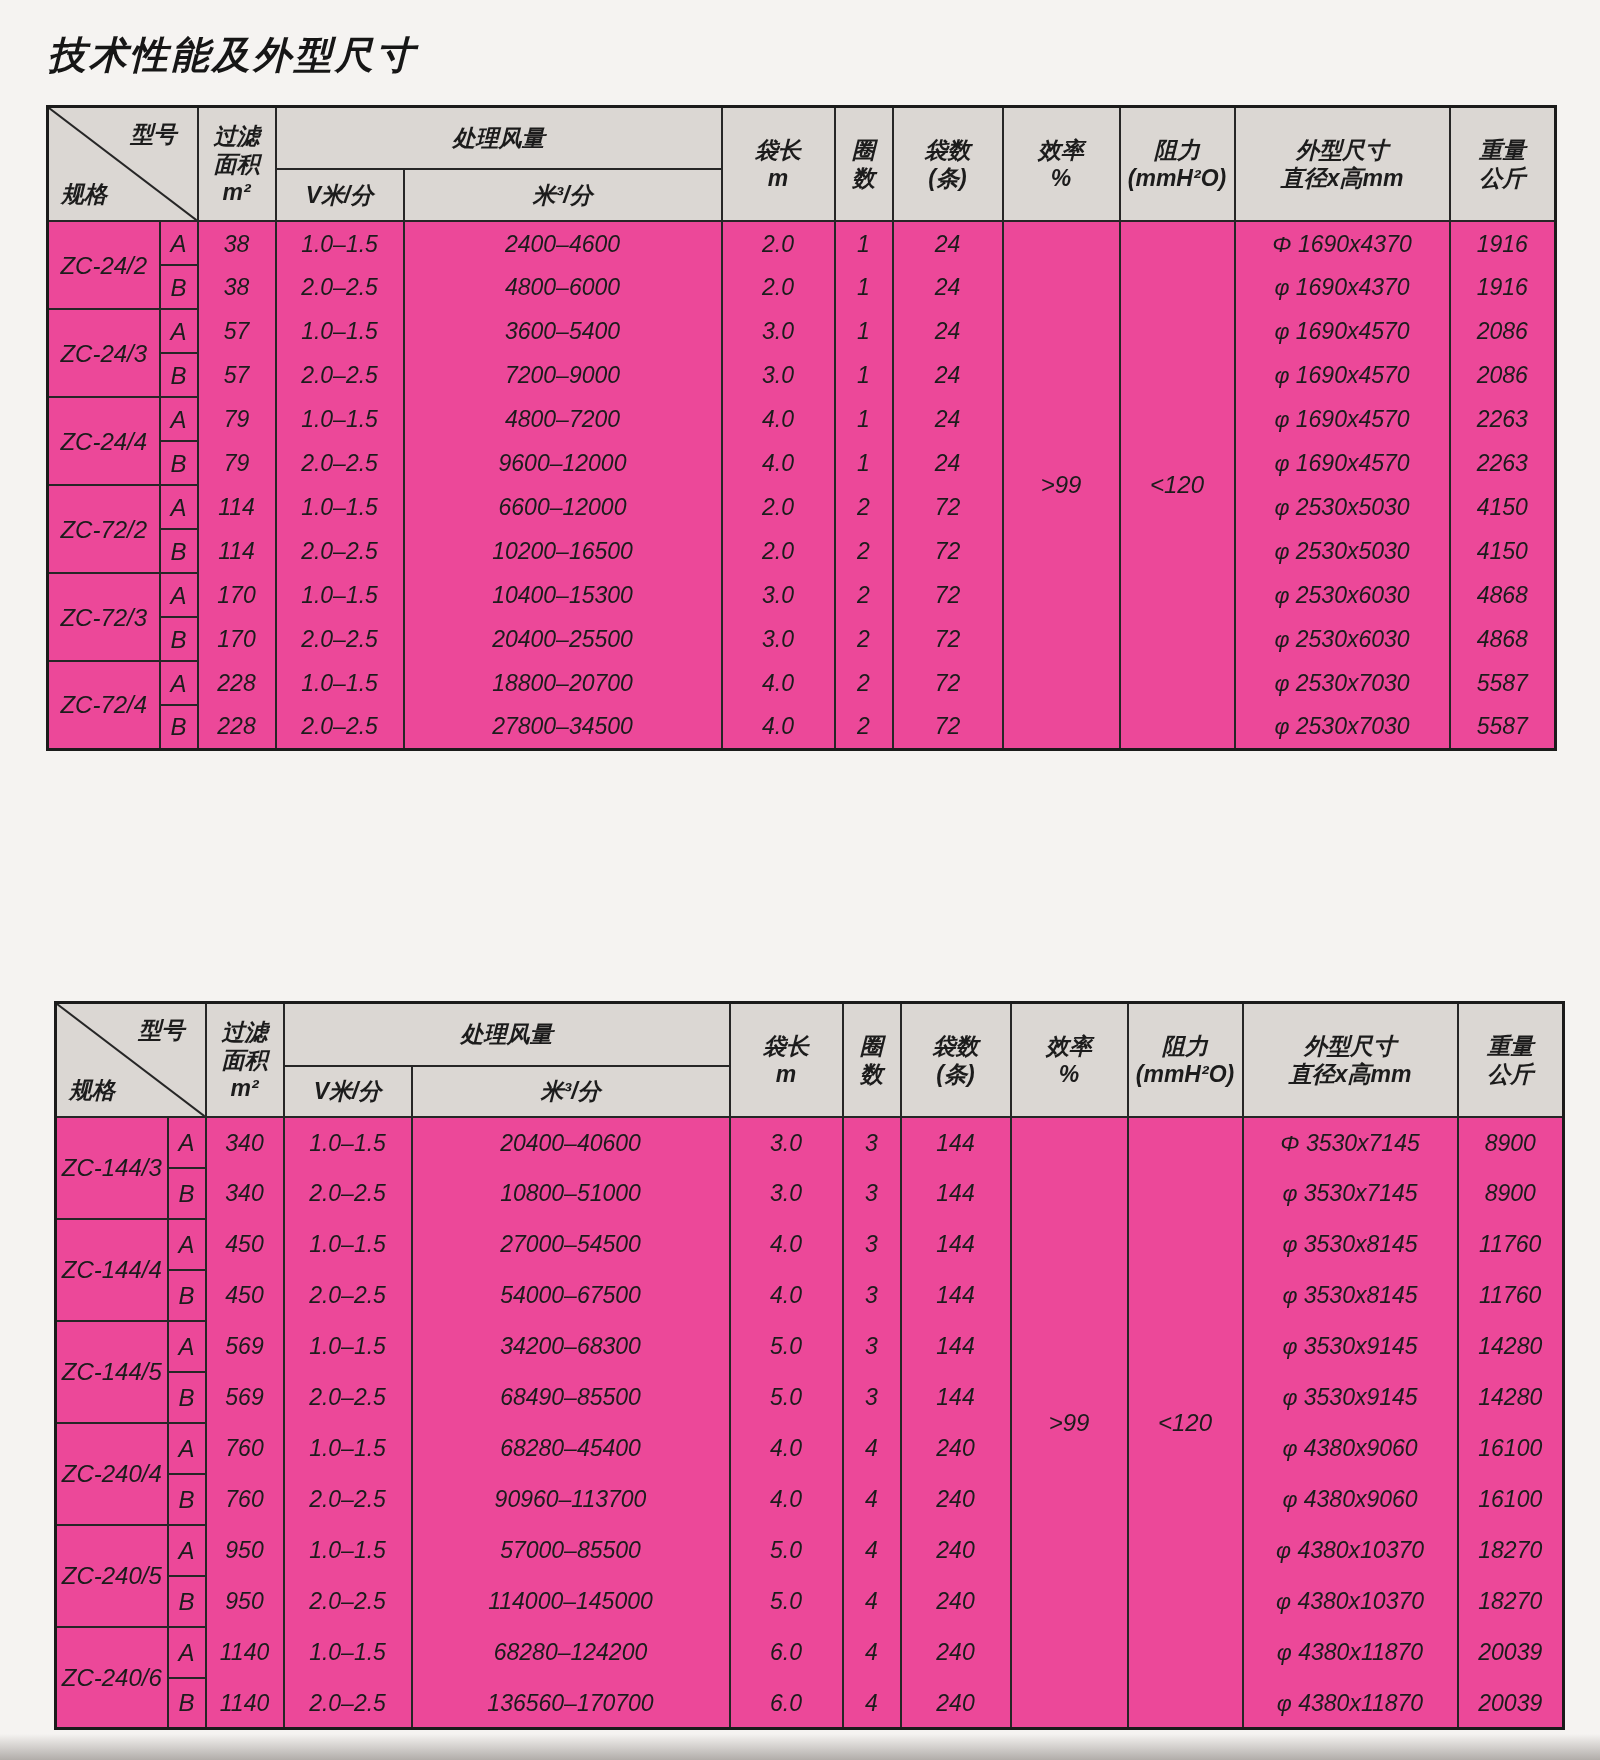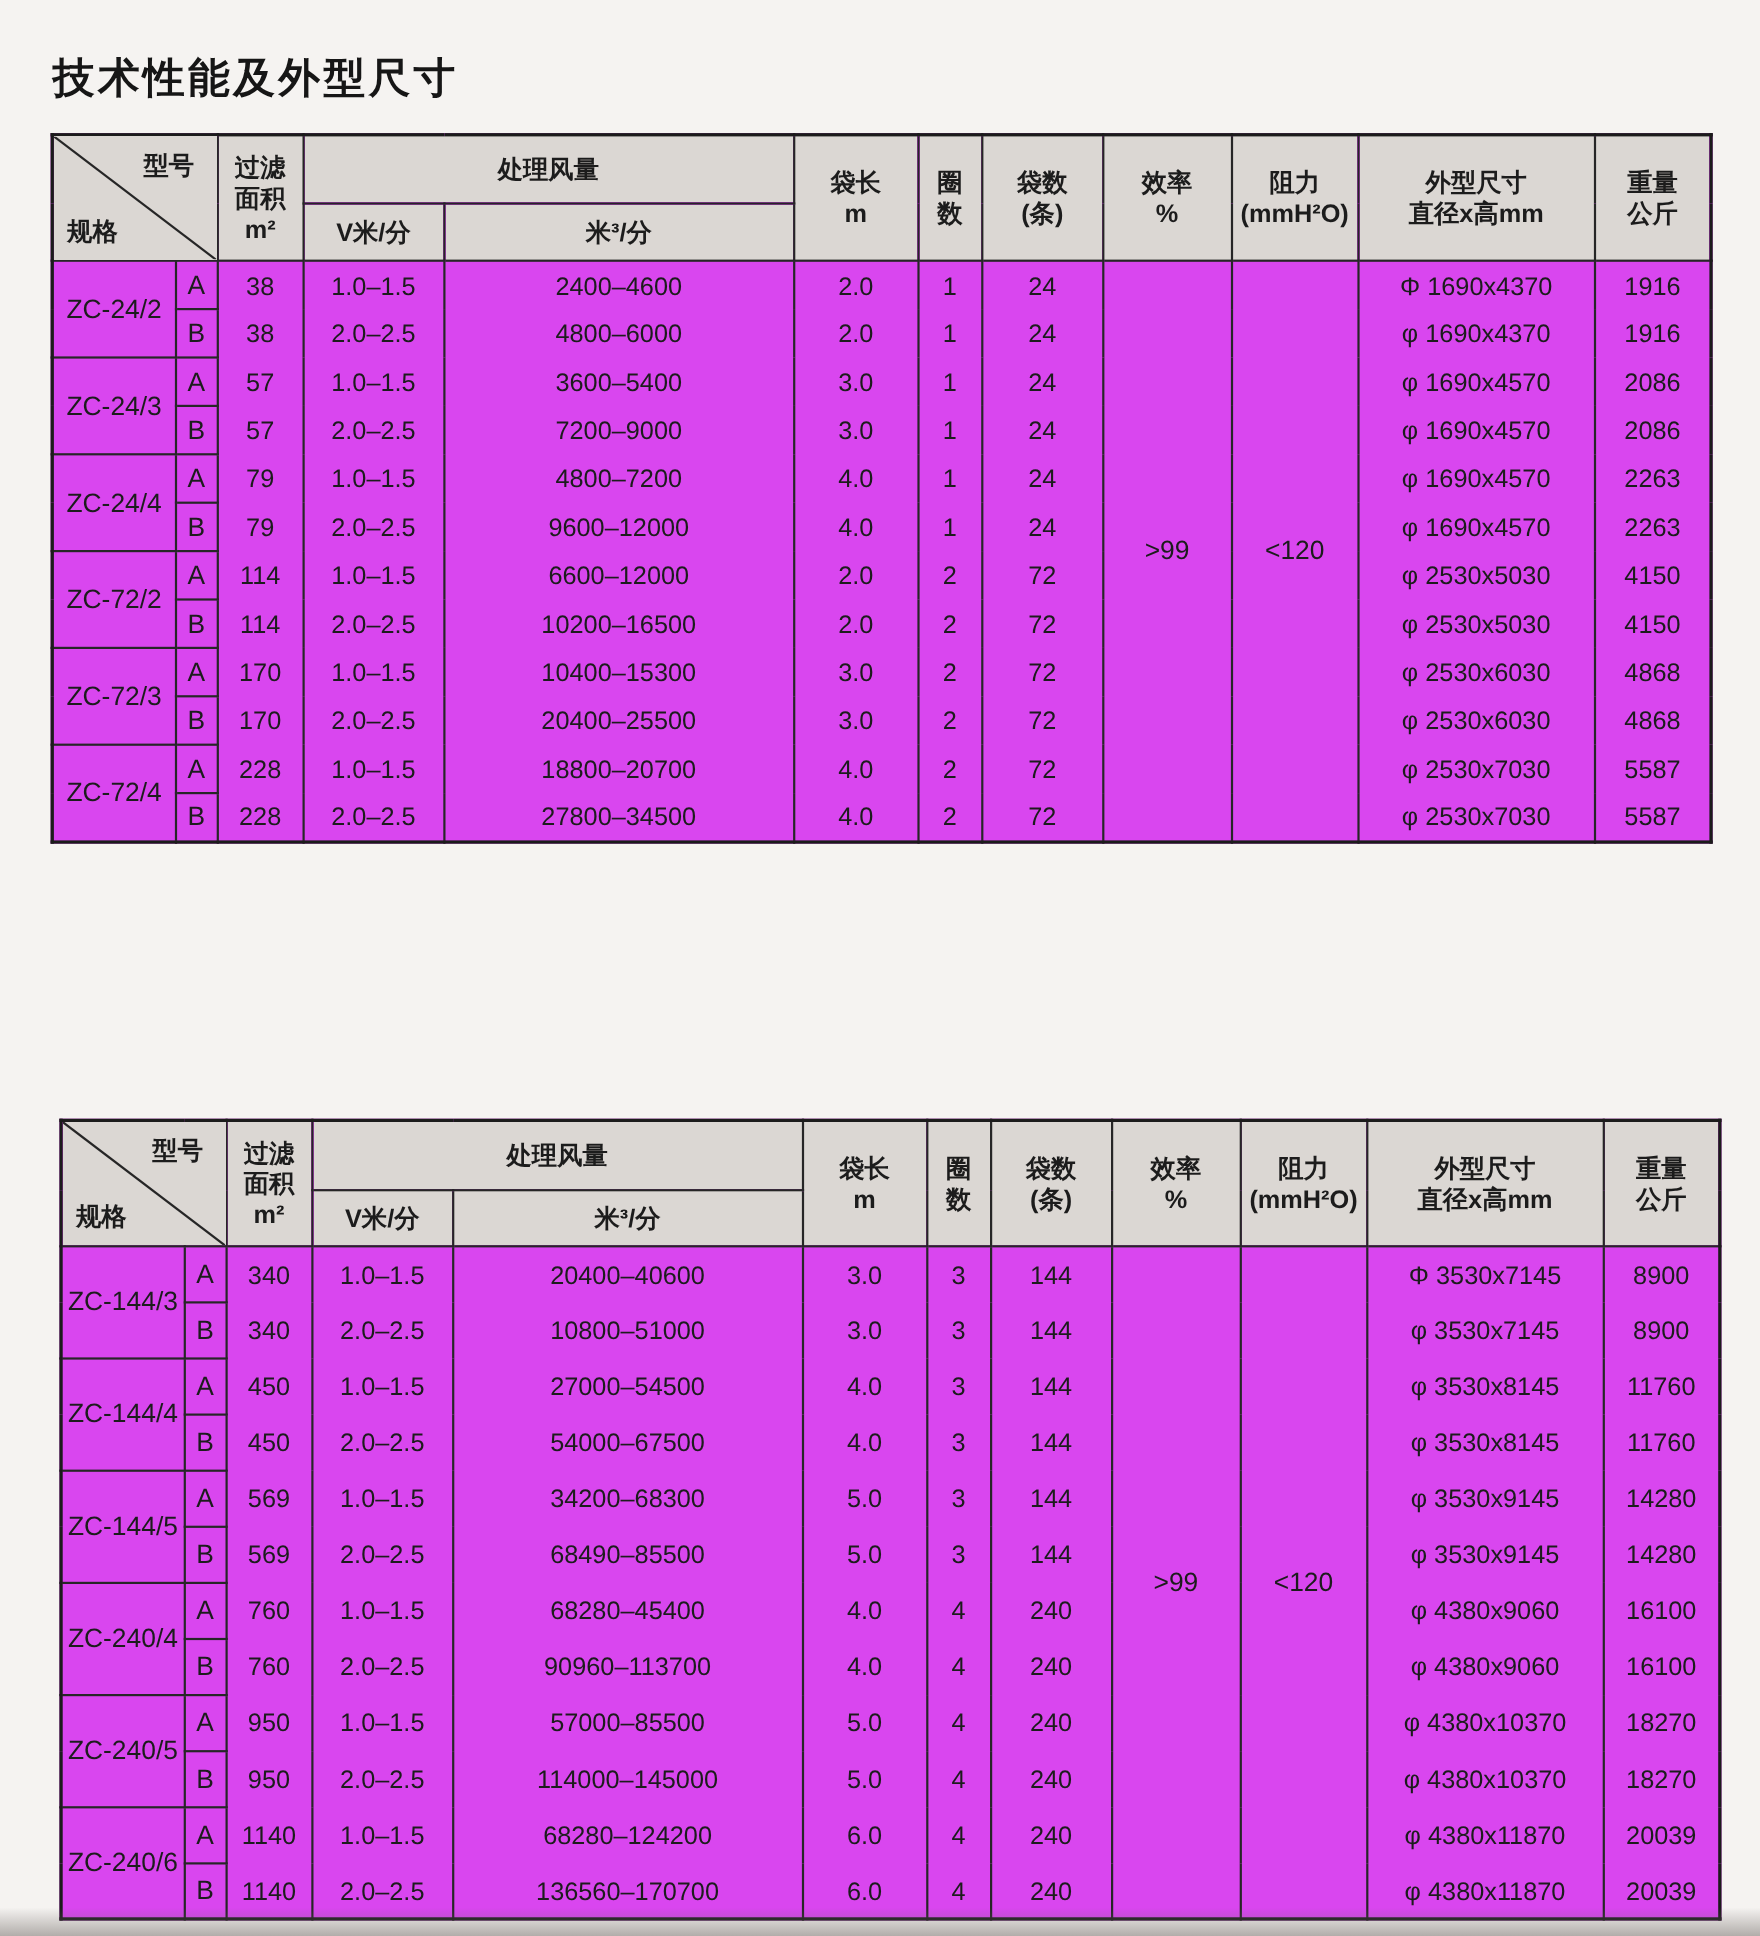--- a/index.html
+++ b/index.html
@@ -2,29 +2,29 @@
 <html><head>
 <meta charset="utf-8">
 <style>
   html,body{margin:0;padding:0;}
   body{
     width:1600px;height:1760px;overflow:hidden;position:relative;
     background:#f5f3f1;
     font-family:"Liberation Sans","DejaVu Sans",sans-serif;
     color:#1c1c1c;
   }
-  .page{padding:34px 0 0 44px;}
+  .page{padding:18px 0 0 44px;font-style:italic;}
   .doc-title{
     font-size:38px;font-weight:700;letter-spacing:3px;
     margin:12px 0 24px 4px;color:#161616;
   }
   table.spec-table{
     border-collapse:collapse;table-layout:fixed;
     border:3px solid #1b1b1b;
-    background:#d946ef;
+    background:#ec4899;
   }
   .spec-table th,.spec-table td{
     border-left:2px solid #262626;border-right:2px solid #262626;
     text-align:center;vertical-align:middle;
     font-size:23px;line-height:1.22;padding:0;
     overflow:hidden;
   }
   .spec-table thead th{
     background:#dbd7d3;
     border-top:2px solid #262626;border-bottom:2px solid #262626;

